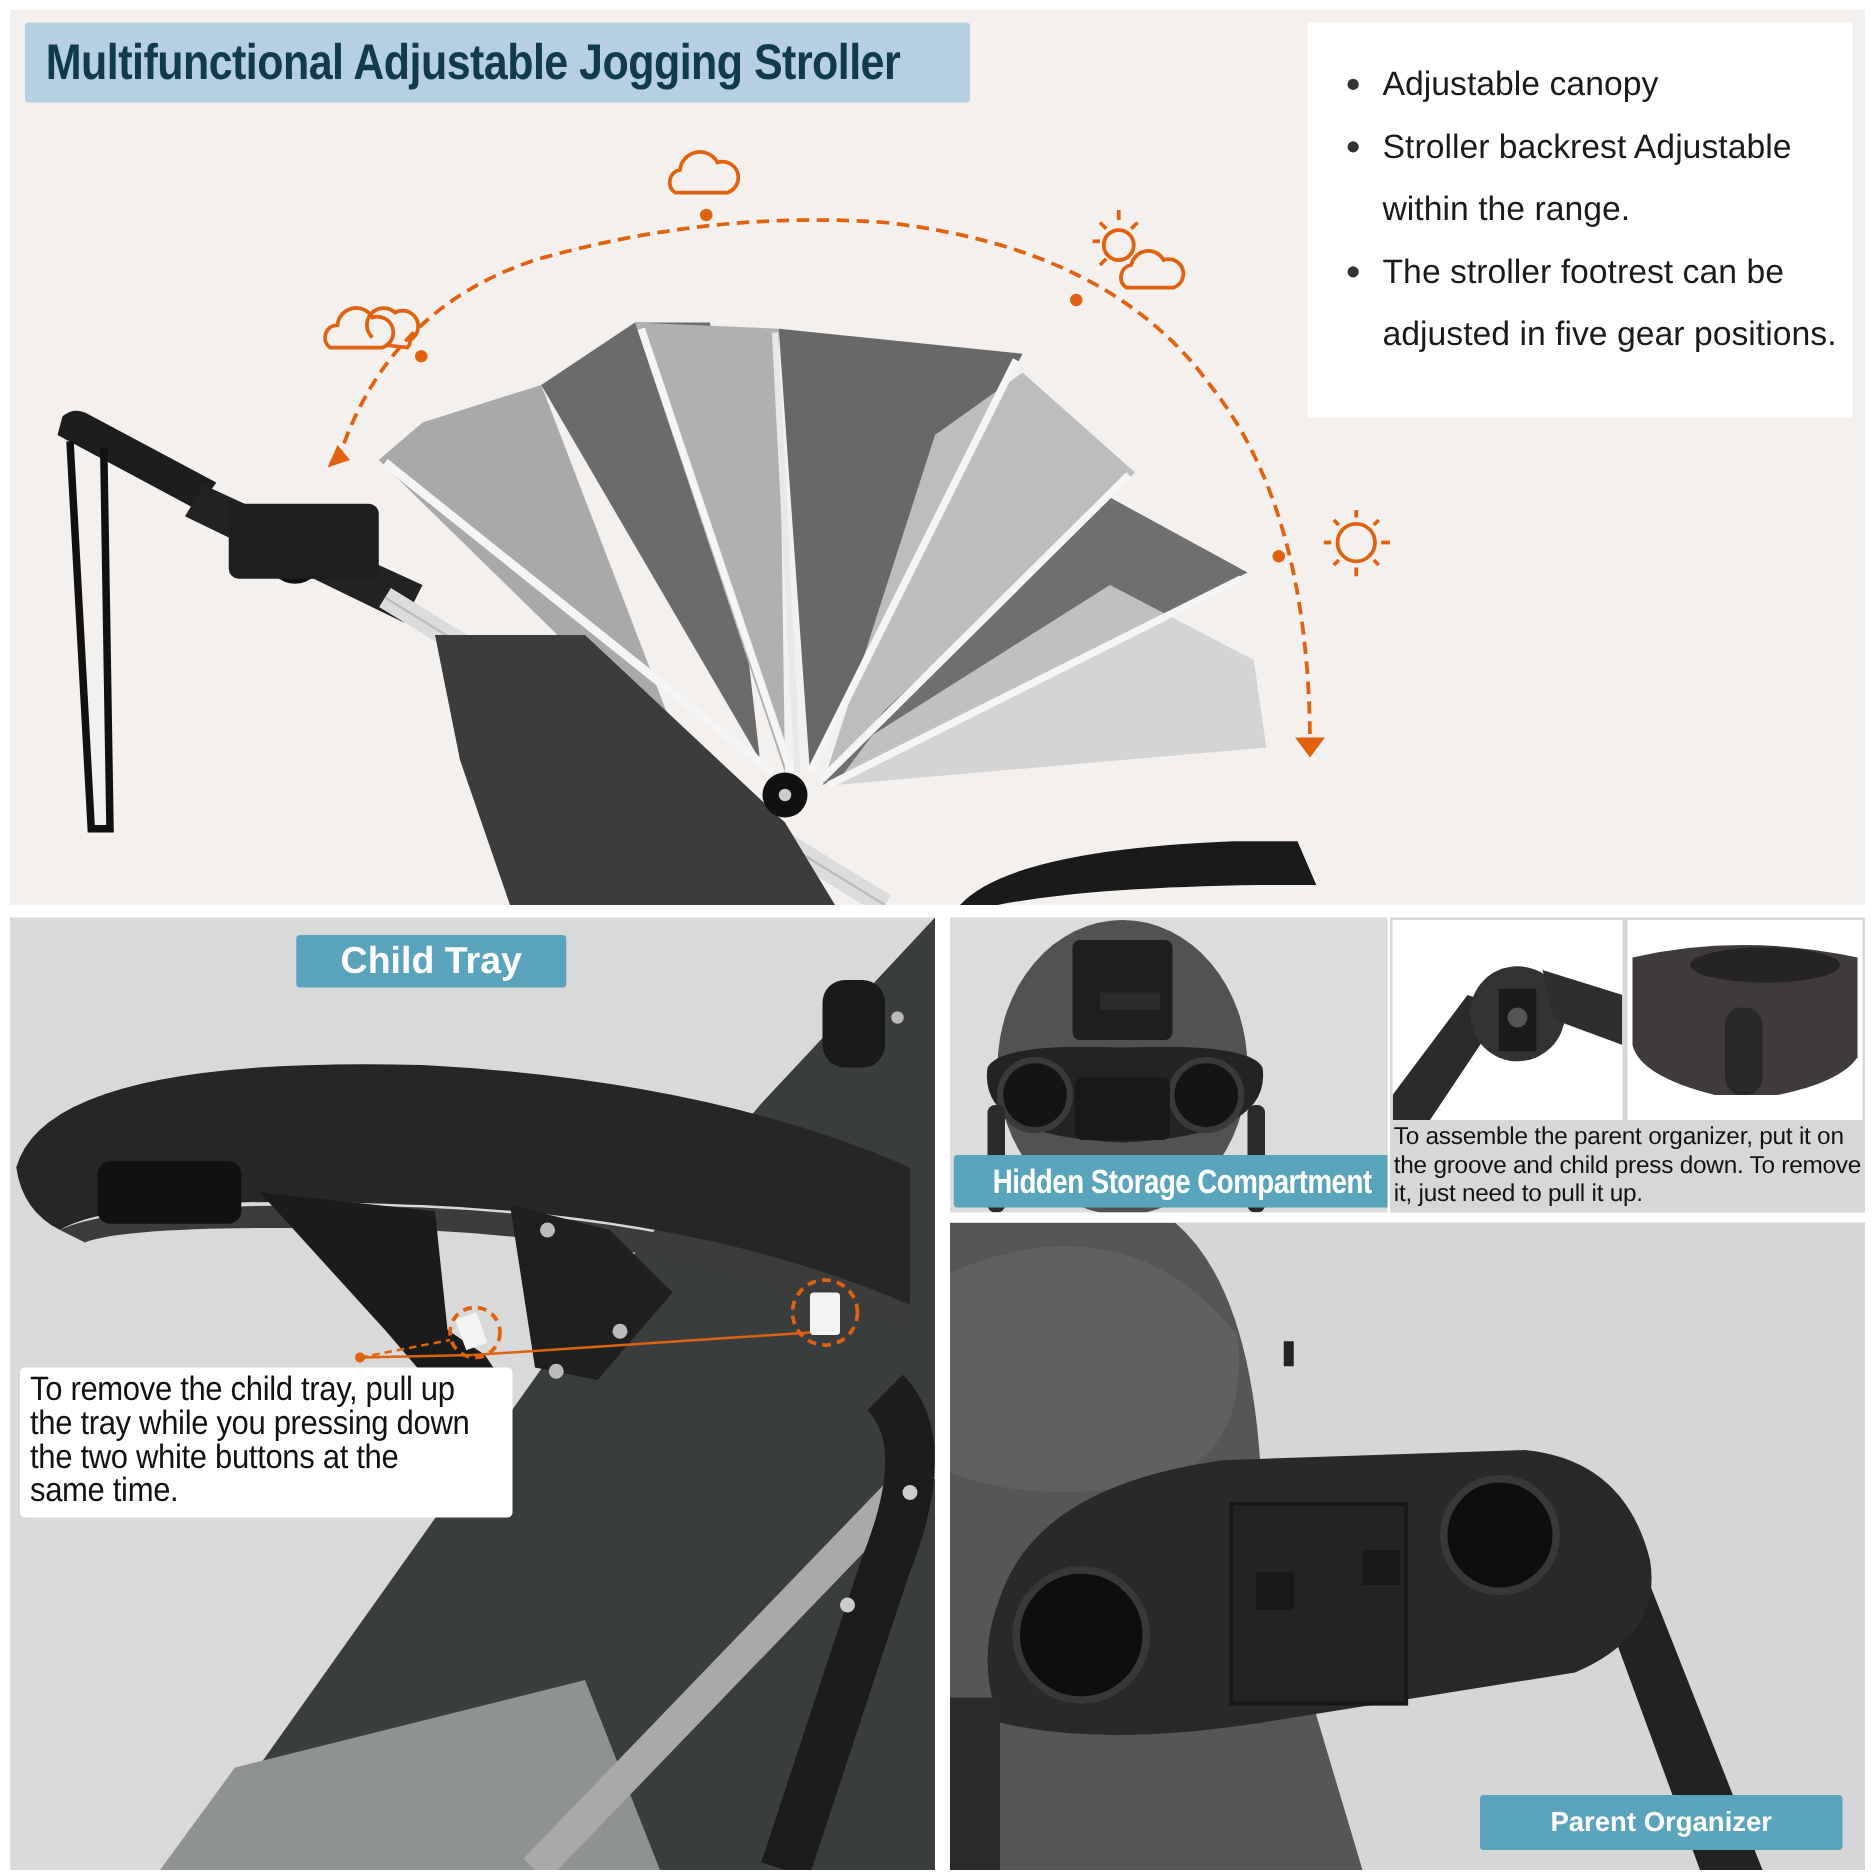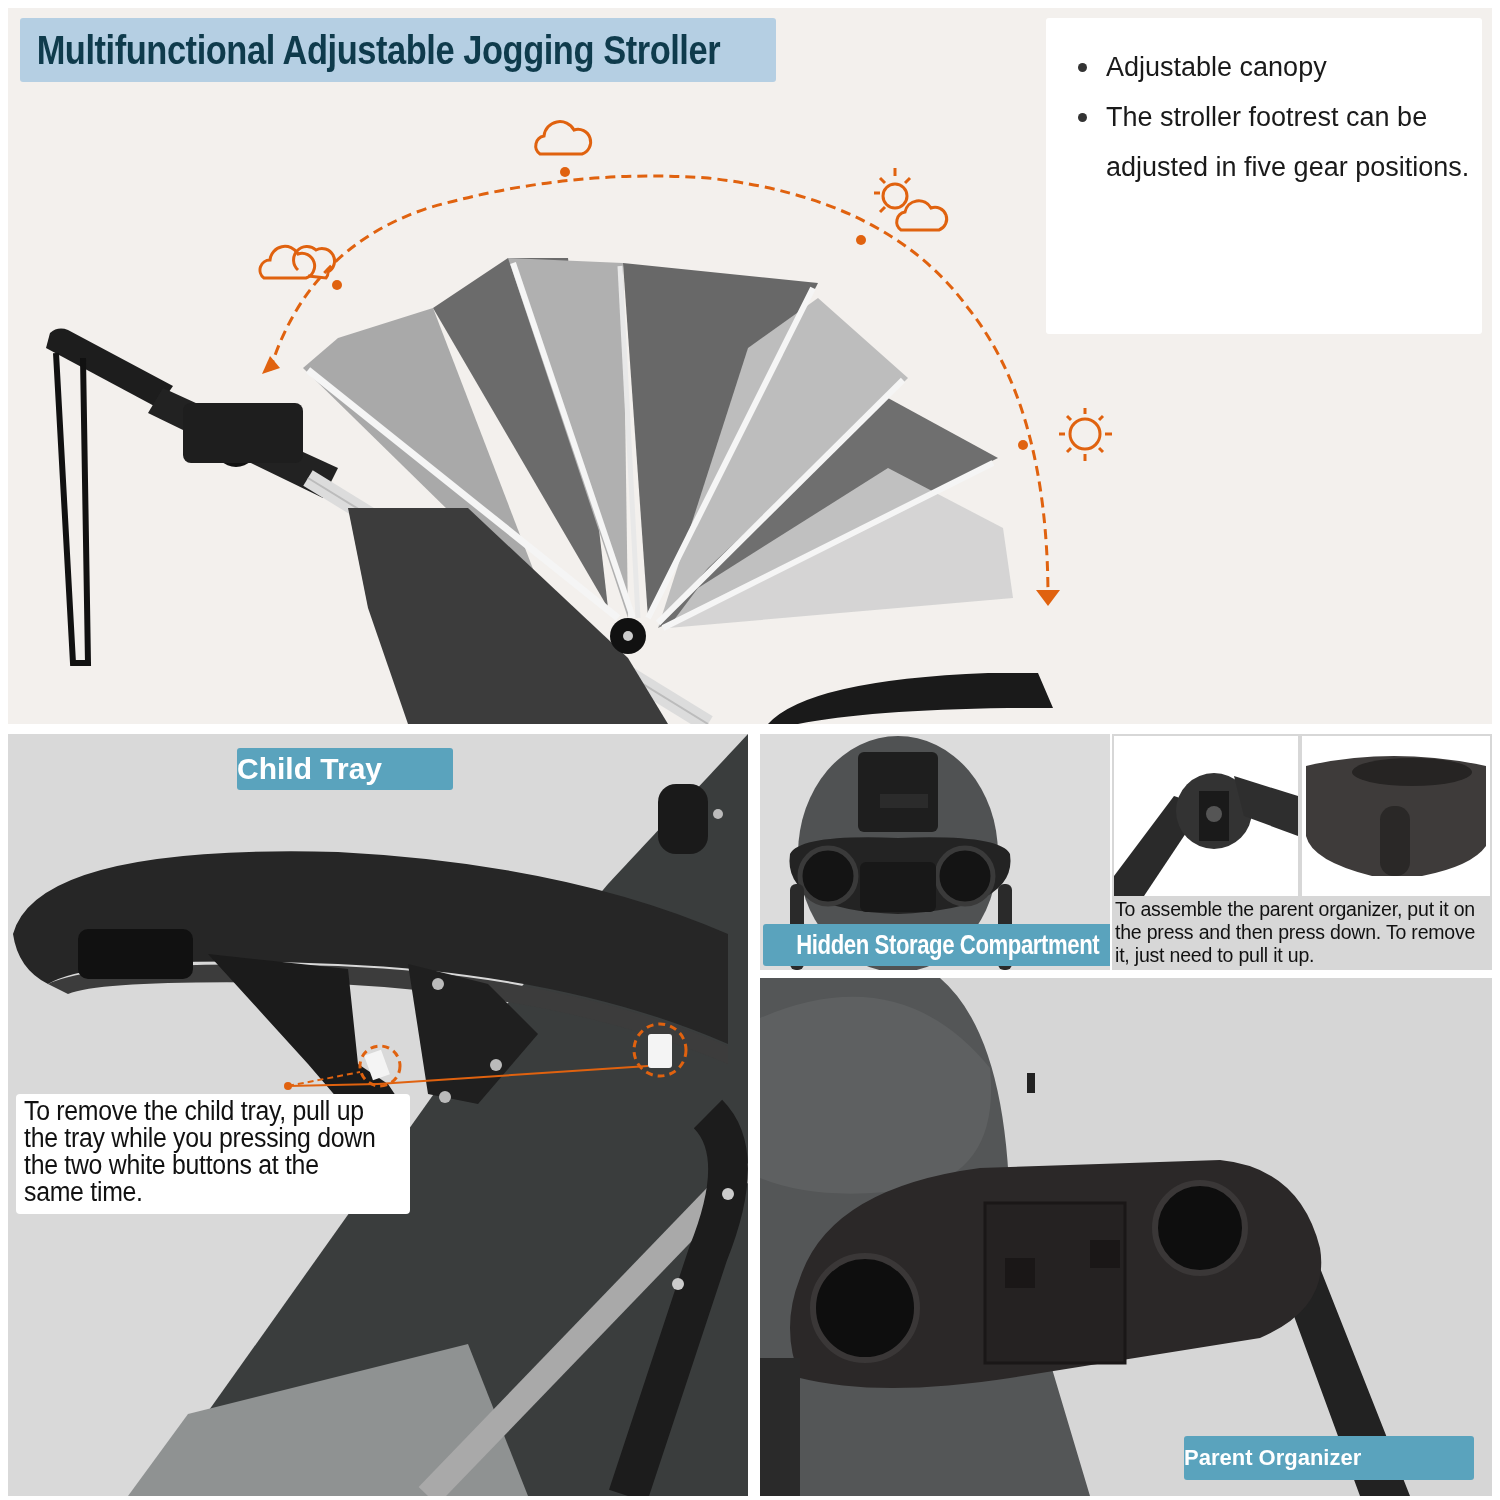--- a/index.html
+++ b/index.html
@@ -31,21 +31,21 @@
     .feature-box li {
       position: relative; padding-left: 30px; font-size: 27px; line-height: 50px; color: #1a1a1a;
     }
     .feature-box li::before {
       content: ""; position: absolute; left: 2px; top: 21px; width: 9px; height: 9px;
       background: #333; border-radius: 50%;
     }
 
     .tag {
       position: absolute; background: #5aa3bd; color: #ffffff; font-weight: bold;
-      display: flex; align-items: center; border-radius: 3px;
+      display: flex; align-items: center; justify-content: center; border-radius: 3px;
       white-space: nowrap;
     }
     .tag span { display: inline-block; }
 
     .caption {
       position: absolute; color: #111; font-family: "Liberation Sans", sans-serif;
     }
 
     svg { position: absolute; left: 0; top: 0; }
   </style>
@@ -130,20 +130,21 @@
     </g>
   </svg>
 
   <div class="title-banner">
     <span>Multifunctional Adjustable Jogging Stroller</span>
   </div>
 
   <div class="feature-box">
     <ul>
       <li>Adjustable canopy</li>
+      <li>Stroller backrest Adjustable within the range.</li>
       <li>The stroller footrest can be adjusted in five gear positions.</li>
     </ul>
   </div>
 </div>
 
 <div class="panel" id="child-panel">
   <svg width="740" height="762" viewBox="0 0 740 762">
 
     <polygon points="600,150 740,0 740,762 380,762 140,762 440,340" fill="#3a3d3d"></polygon>
     <polygon points="180,680 460,610 520,762 120,762" fill="#8f9292"></polygon>
@@ -214,21 +215,21 @@
       <polygon points="120,40 184,60 184,100 130,80" fill="#2e2e2e"></polygon>
     </svg>
   </div>
   <div style="position:absolute; left:190px; top:2px; width:188px; height:160px; background:#ffffff; overflow:hidden;">
     <svg width="188" height="160" viewBox="0 0 188 160">
       <path d="M4,30 Q90,10 184,30 L184,110 Q170,130 120,140 L70,140 Q10,125 4,100 Z" fill="#3e3b3a"></path>
       <ellipse cx="110" cy="36" rx="60" ry="14" fill="#262423"></ellipse>
       <rect x="78" y="70" width="30" height="70" rx="14" fill="#2a2827"></rect>
     </svg>
   </div>
-  <div class="caption" style="left:3px; top:164px; width:376px; font-size:19.5px; line-height:23px; letter-spacing:-0.2px;">To assemble the parent organizer, put it on the press and then press down. To remove it, just need to pull it up.</div>
+  <div class="caption" style="left:3px; top:164px; width:376px; font-size:19.5px; line-height:23px; letter-spacing:-0.2px;">To assemble the parent organizer, put it on the groove and child press down. To remove it, just need to pull it up.</div>
 </div>
 
 <div class="panel" id="organizer-panel">
   <svg width="732" height="518" viewBox="0 0 732 518">
 
     <path d="M0,0 L180,0 Q250,60 250,250 L330,518 L0,518 Z" fill="#545657"></path>
     <path d="M0,40 Q140,-20 230,90 Q240,190 160,210 Q60,225 0,200 Z" fill="#5e6061"></path>
 
     <path d="M530,250 Q560,240 560,290 L650,518 L600,518 L520,300 Z" fill="#222"></path>
 

